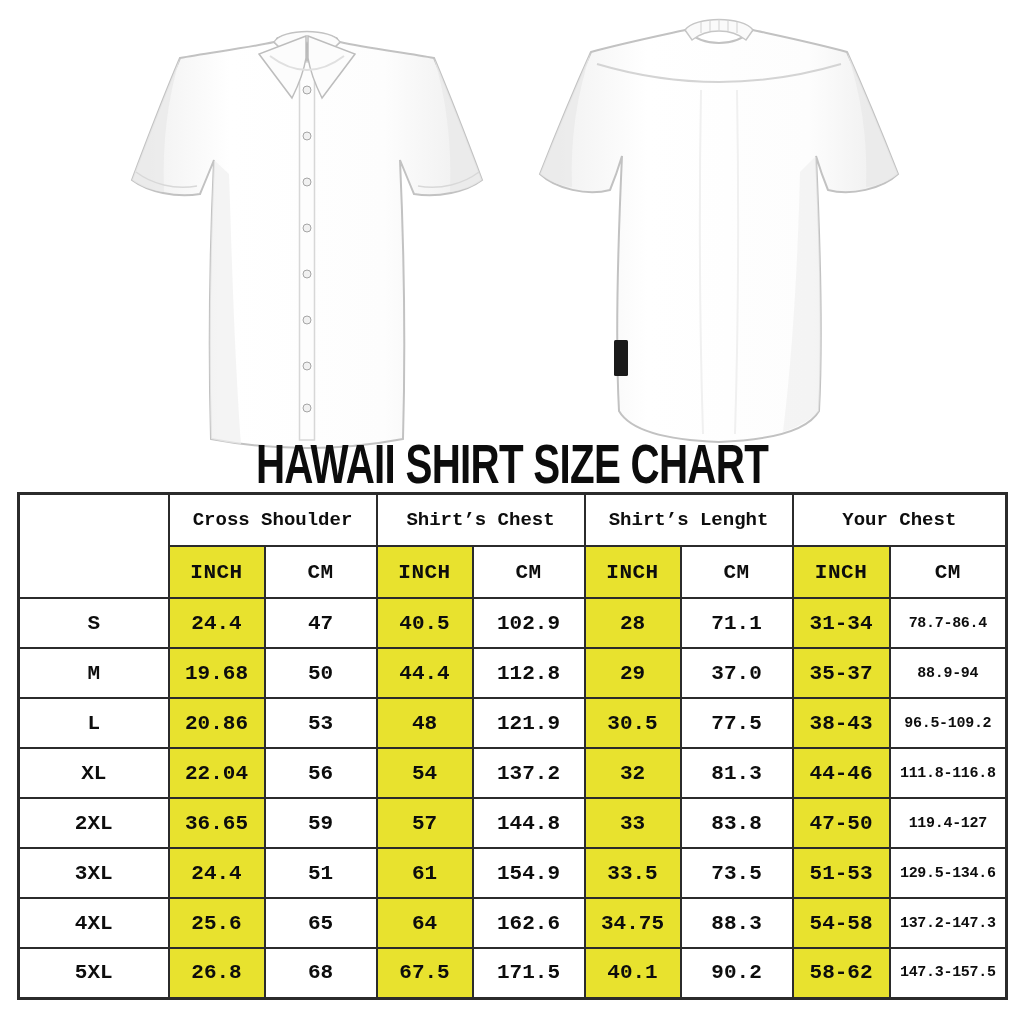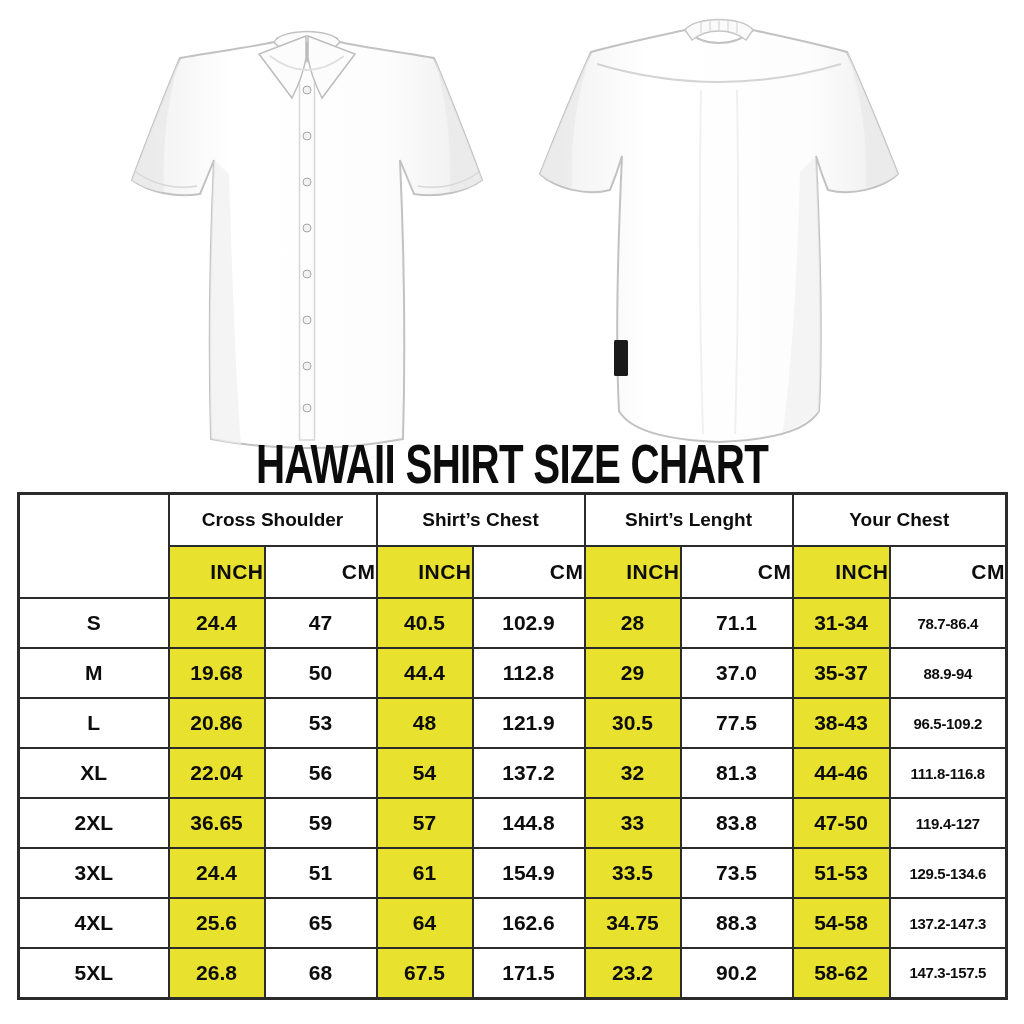--- a/index.html
+++ b/index.html
@@ -19,35 +19,35 @@
   .title{
     position:absolute;top:438px;left:0;width:1024px;height:52px;
     margin:0;text-align:center;
     font-size:56px;line-height:52px;font-weight:700;
     letter-spacing:-1px;color:#0c0c0c;
     transform:scaleX(0.72);transform-origin:50% 50%;
     white-space:nowrap;
   }
 
   
-  .table-wrap{position:absolute;left:17px;top:492px;width:990px;}
+  .table-wrap{position:absolute;left:17px;top:492px;width:990px;font-family:Liberation Mono, monospace;}
   table.size-chart{
     width:990px;border-collapse:collapse;table-layout:fixed;
     border:3px solid var(--border,#2b2b2b);
     background:#ffffff;
   }
   .size-chart th,.size-chart td{
     border:2px solid var(--border,#2b2b2b);
     text-align:center;vertical-align:middle;
     padding:0;
     font-weight:700;color:#0d0d0d;
     overflow:hidden;white-space:nowrap;
   }
   .size-chart thead tr.group-row th{height:50px;font-size:19px;}
-  .size-chart thead tr.unit-row th{height:50px;font-size:21px;letter-spacing:0.5px;text-align:right;}
+  .size-chart thead tr.unit-row th{height:50px;font-size:21px;letter-spacing:0.5px;}
   .size-chart tbody tr{height:50px;}
   .size-chart tbody th.size{font-size:21px;background:#ffffff;}
   .size-chart td{font-size:21px;}
   .size-chart .inch{background:var(--hl,#e8e22e);}
   .size-chart td.small{font-size:15px;letter-spacing:-0.3px;}
   .size-chart th.corner{background:#ffffff;}
 </style>
 </head>
 <body>
 
@@ -247,21 +247,21 @@
             <td class="cm">88.3</td>
             <td class="inch">54-58</td>
             <td class="cm small">137.2-147.3</td>
           </tr>
           <tr>
             <th class="size">5XL</th>
             <td class="inch">26.8</td>
             <td class="cm">68</td>
             <td class="inch">67.5</td>
             <td class="cm">171.5</td>
-            <td class="inch">23.2</td>
+            <td class="inch">40.1</td>
             <td class="cm">90.2</td>
             <td class="inch">58-62</td>
             <td class="cm small">147.3-157.5</td>
           </tr>
         </tbody>
     </table>
   </div>
 
 </div>
 

